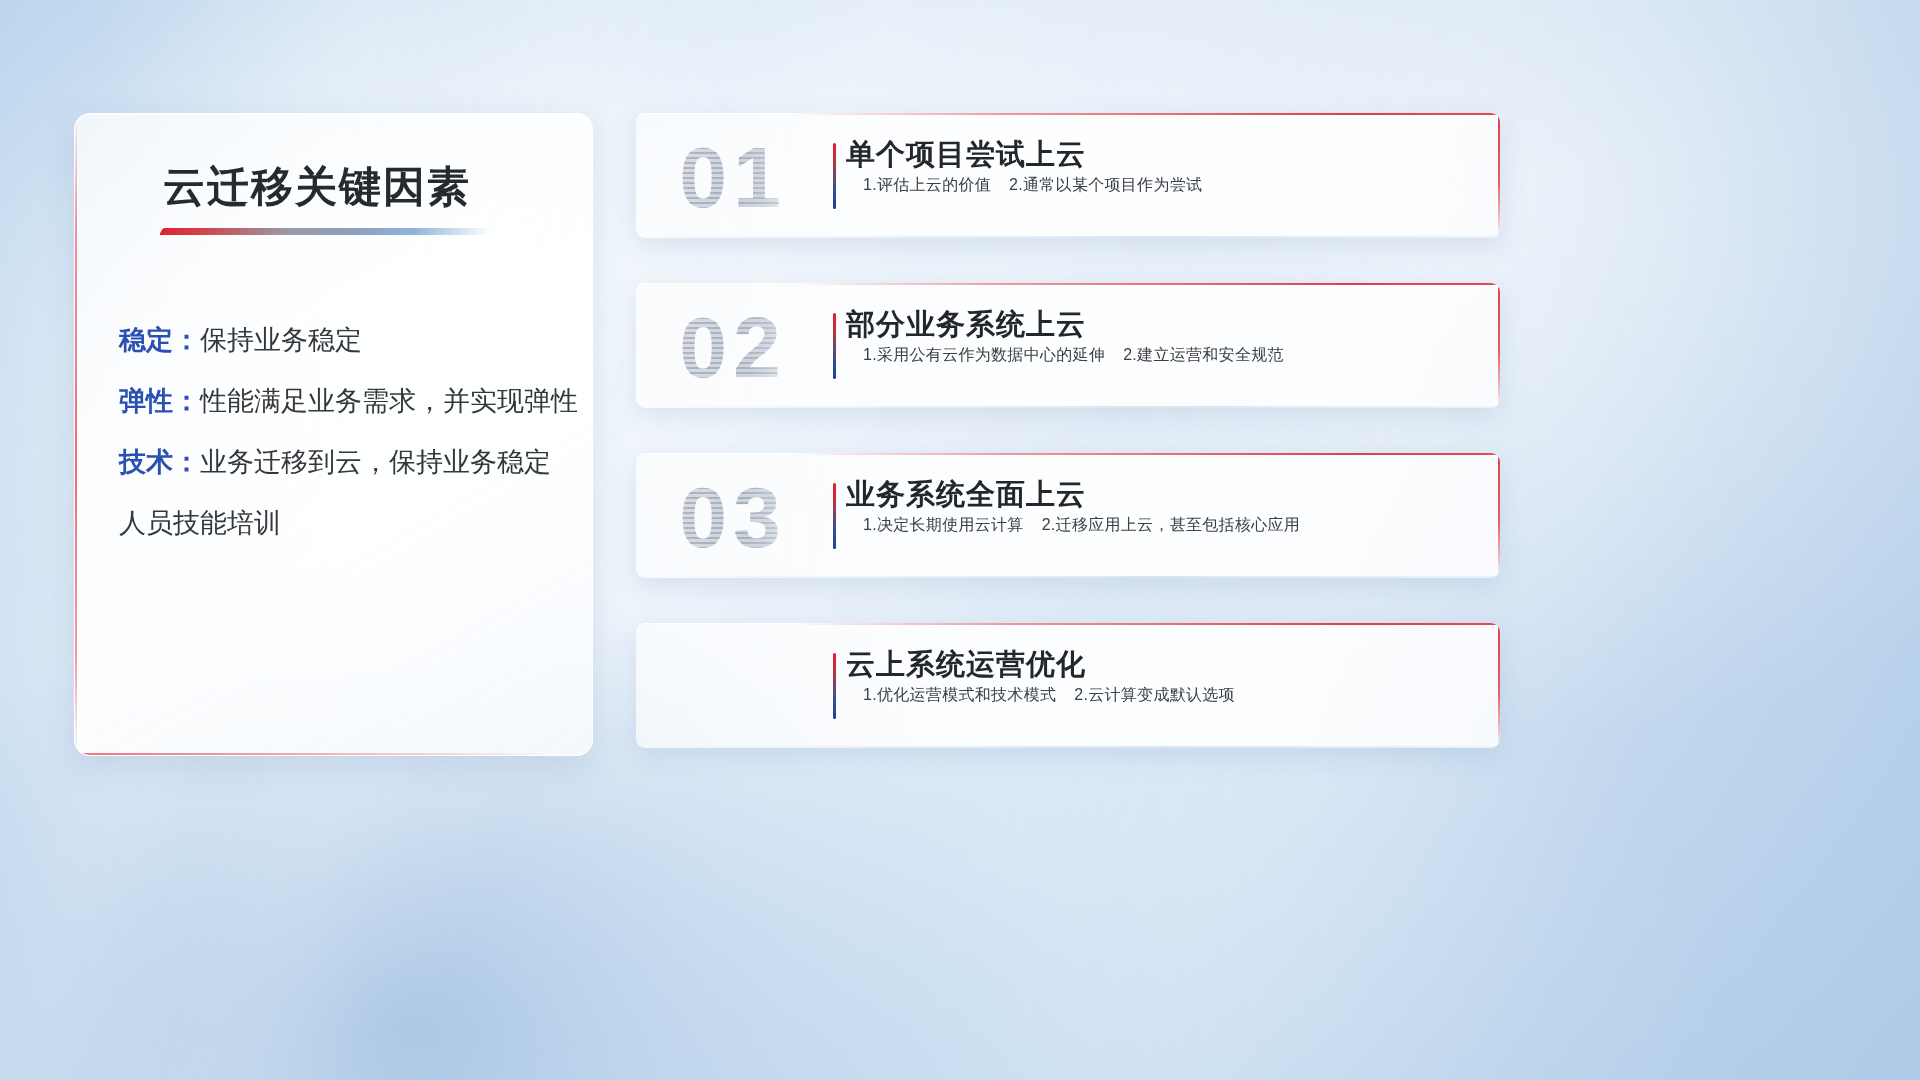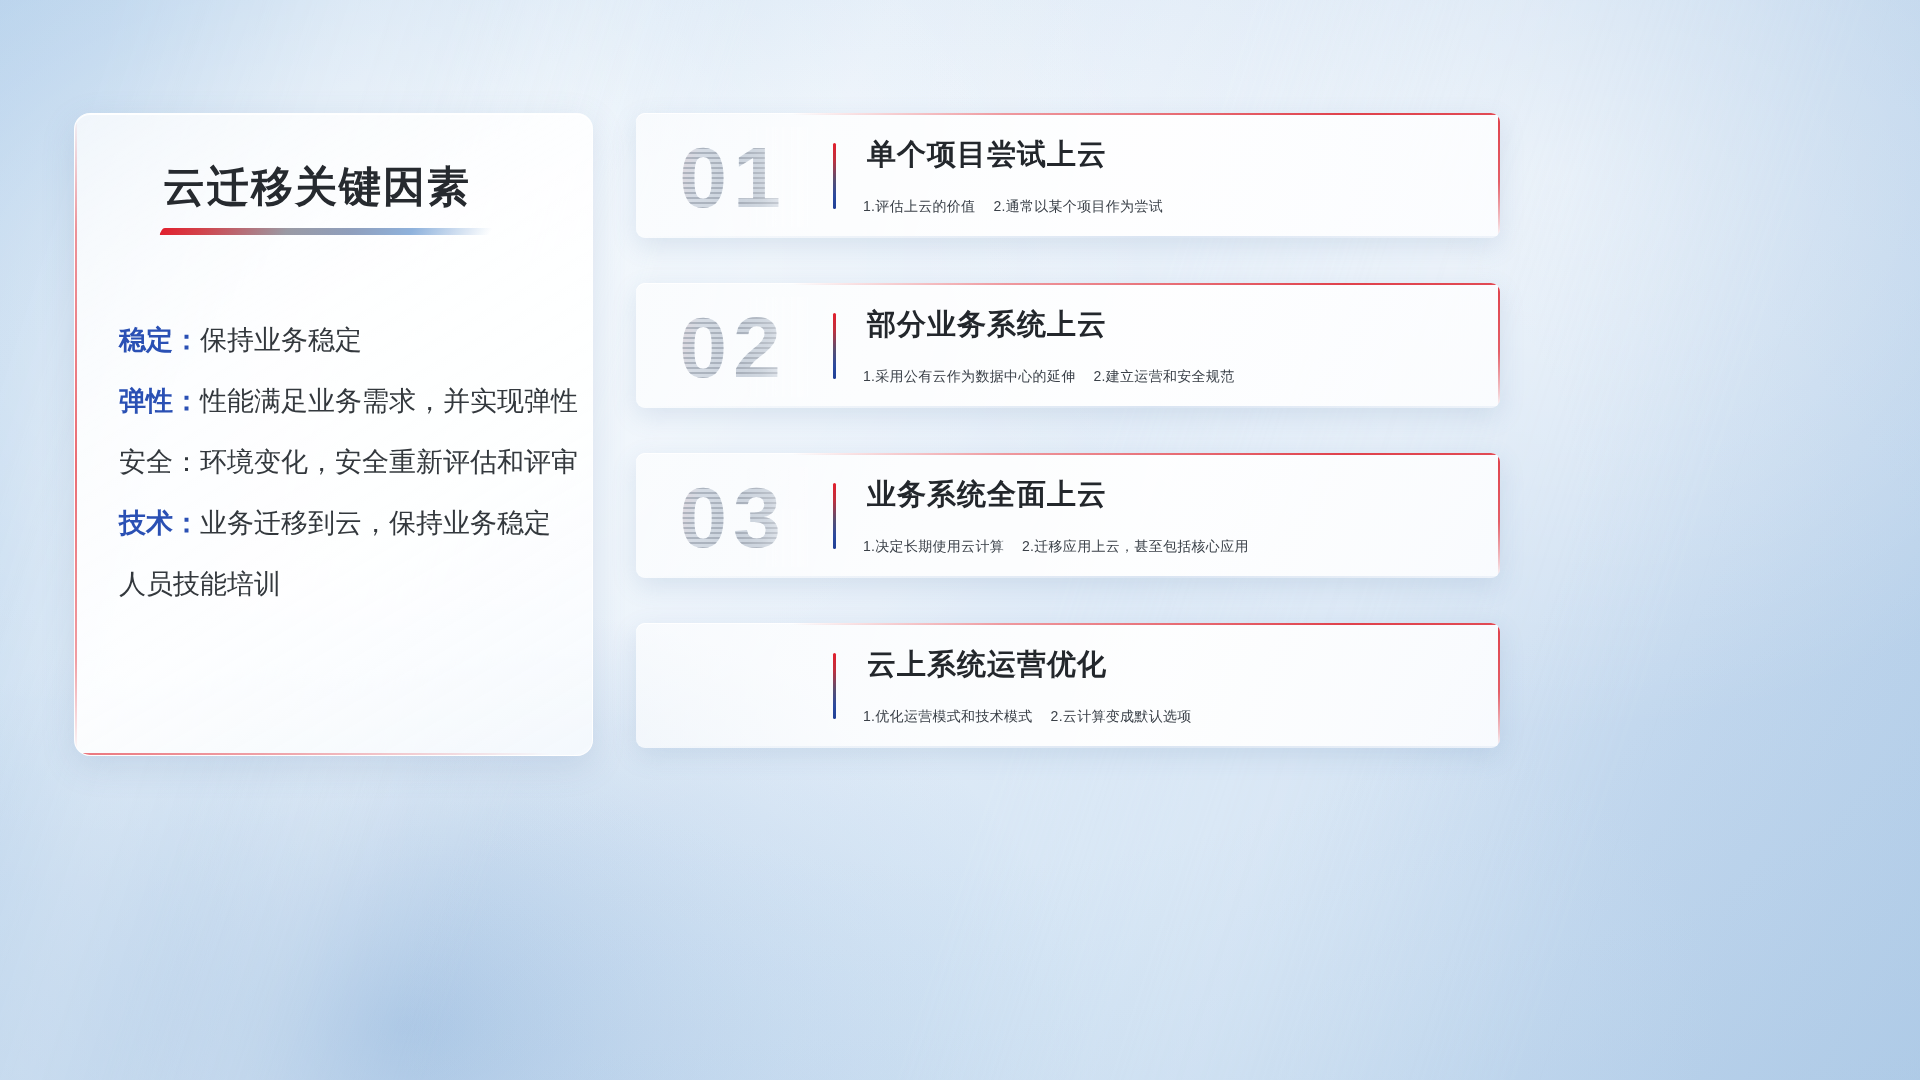--- a/index.html
+++ b/index.html
@@ -146,26 +146,26 @@
     background:linear-gradient(90deg, rgba(255,255,255,0) 55%, rgba(255,255,255,.55) 100%);
     pointer-events:none;
   }
 
   .accent-bar{
     position:absolute; left:197px; top:30px; width:3px; height:66px;
     background:linear-gradient(180deg,#e21f2d 0%, #c0303e 26%, #5a4e70 55%, #2b4aa0 80%, #1f3f96 100%);
     border-radius:2px;
   }
   .card-title{
-    position:absolute; left:231px; top:22px;
+    position:absolute; left:210px; top:22px;
     font-size:29px; font-weight:bold; color:#23272c; letter-spacing:1px;
   }
   .card-desc{
-    position:absolute; left:227px; top:85px;
-    font-size:14px; color:#3a4048; letter-spacing:.3px; white-space:nowrap;
+    position:absolute; left:227px; top:62px;
+    font-size:16px; color:#3a4048; letter-spacing:.3px; white-space:nowrap;
   }
   .card-desc .gap{ display:inline-block; width:18px; }
 </style>
 </head>
 <body>
 
 <div id="bg">
   <div class="bg-base"></div>
   <div class="bg-glow-a"></div>
   <div class="bg-glow-b"></div>
@@ -186,23 +186,20 @@
     <h1 class="panel-title">云迁移关键因素</h1>
     <div class="title-rule"></div>
 
     <div class="fact-list">
       <div class="fact accent">
         <span class="k">稳定：</span><span class="v">保持业务稳定</span>
       </div>
       <div class="fact accent">
         <span class="k">弹性：</span><span class="v">性能满足业务需求，并实现弹性</span>
       </div>
-      <div class="fact plain">
-        <span class="k">安全：</span><span class="v">环境变化，安全重新评估和评审</span>
-      </div>
       <div class="fact accent">
         <span class="k">技术：</span><span class="v">业务迁移到云，保持业务稳定</span>
       </div>
       <div class="fact plain cont">
         <span class="k"></span><span class="v">人员技能培训</span>
       </div>
     </div>
   </section>
 
   <section id="cards">

